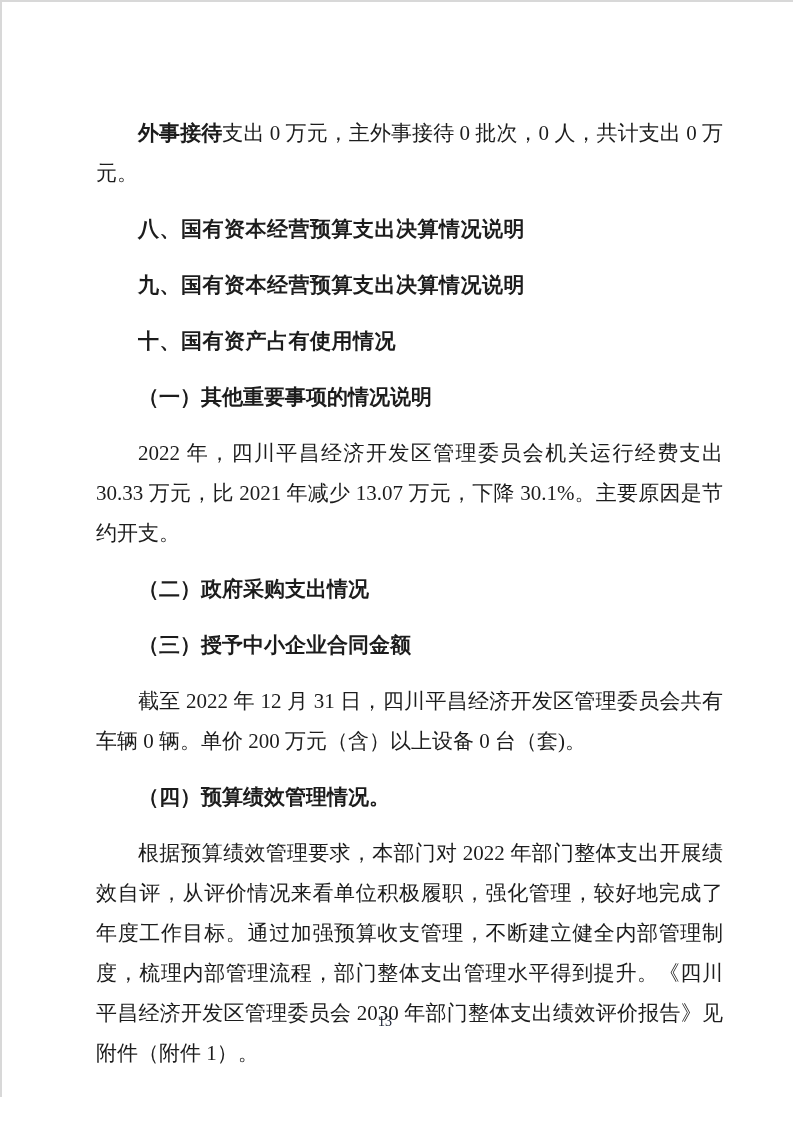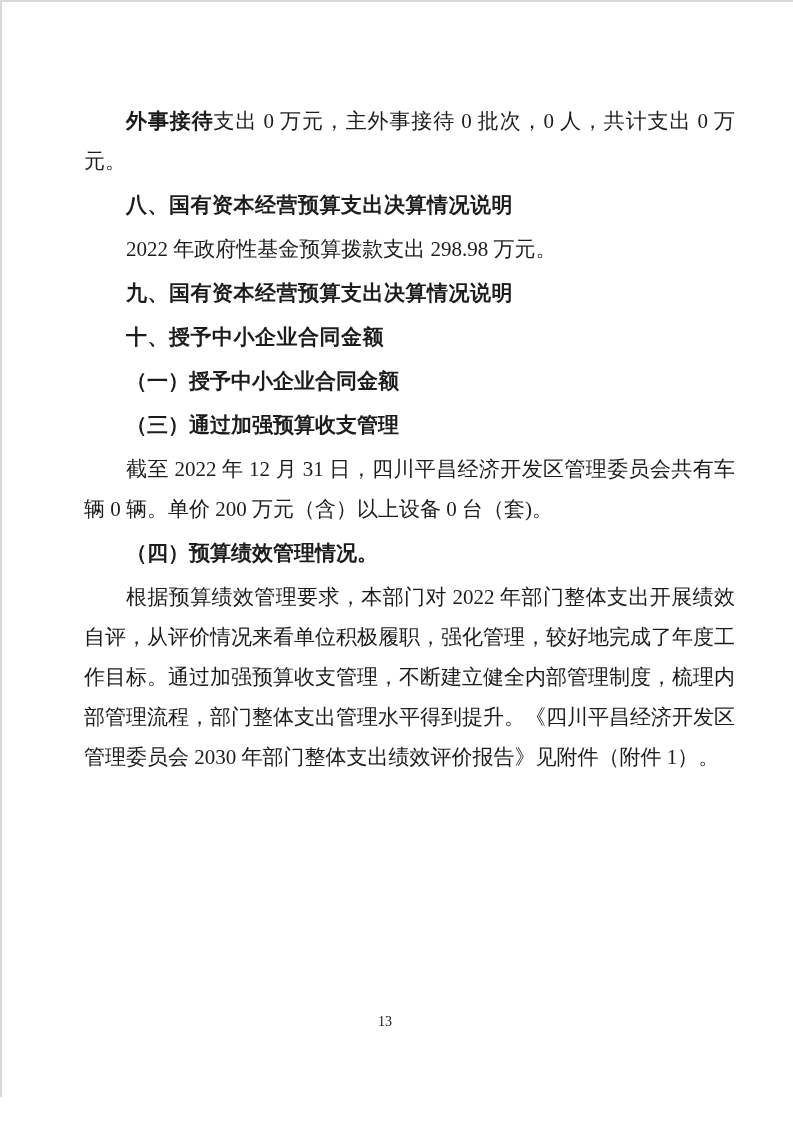--- a/index.html
+++ b/index.html
@@ -32,21 +32,21 @@
     position: absolute;
     top: 97px;
     left: 80px;
     width: 659px;
     font-size: 21px;
     line-height: 40px;
     text-align: justify;
     text-justify: inter-ideograph;
   }
   .content p {
-    margin: 4px;
+    margin: 16px;
     padding: 0;
     text-indent: 2em;
   }
   .h-main {
     font-weight: 700;
     font-family: "Liberation Sans", "DejaVu Sans", sans-serif;
     letter-spacing: 0.5px;
   }
   .h-sub {
     font-weight: 700;
@@ -72,33 +72,34 @@
 
 <div class="page">
   <div class="edge-top"></div>
   <div class="edge-left"></div>
 
   <div class="content">
     <p><span class="bold-run">外事接待</span><span>支出 0 万元，主外事接待 0 批次，0 人，共计支出 0 万元。</span></p>
 
     <p class="h-main">八、国有资本经营预算支出决算情况说明</p>
 
-    <p>2022 年政府性基金预算拨款支出 298.98 万元。</p>
 
     <p class="h-main">九、国有资本经营预算支出决算情况说明</p>
 
 
-    <p class="h-main">十、授予中小企业合同金额</p>
+    <p class="h-main">十、国有资产占有使用情况</p>
 
-    <p class="h-sub">（一）授予中小企业合同金额</p>
+    <p class="h-sub">（一）其他重要事项的情况说明</p>
+
+    <p>2022 年，四川平昌经济开发区管理委员会机关运行经费支出 30.33 万元，比 2021 年减少 13.07 万元，下降 30.1%。主要原因是节约开支。</p>
+
+    <p class="h-sub">（二）政府采购支出情况</p>
 
 
-
-
-    <p class="h-sub">（三）通过加强预算收支管理</p>
+    <p class="h-sub">（三）授予中小企业合同金额</p>
 
     <p>截至 2022 年 12 月 31 日，四川平昌经济开发区管理委员会共有车辆 0 辆。单价 200 万元（含）以上设备 0 台（套)。</p>
 
     <p class="h-sub">（四）预算绩效管理情况。</p>
 
     <p>根据预算绩效管理要求，本部门对 2022 年部门整体支出开展绩效自评，从评价情况来看单位积极履职，强化管理，较好地完成了年度工作目标。通过加强预算收支管理，不断建立健全内部管理制度，梳理内部管理流程，部门整体支出管理水平得到提升。《四川平昌经济开发区管理委员会 2030 年部门整体支出绩效评价报告》见附件（附件 1）。</p>
   </div>
 
   <div class="page-footer">13</div>
 </div>

